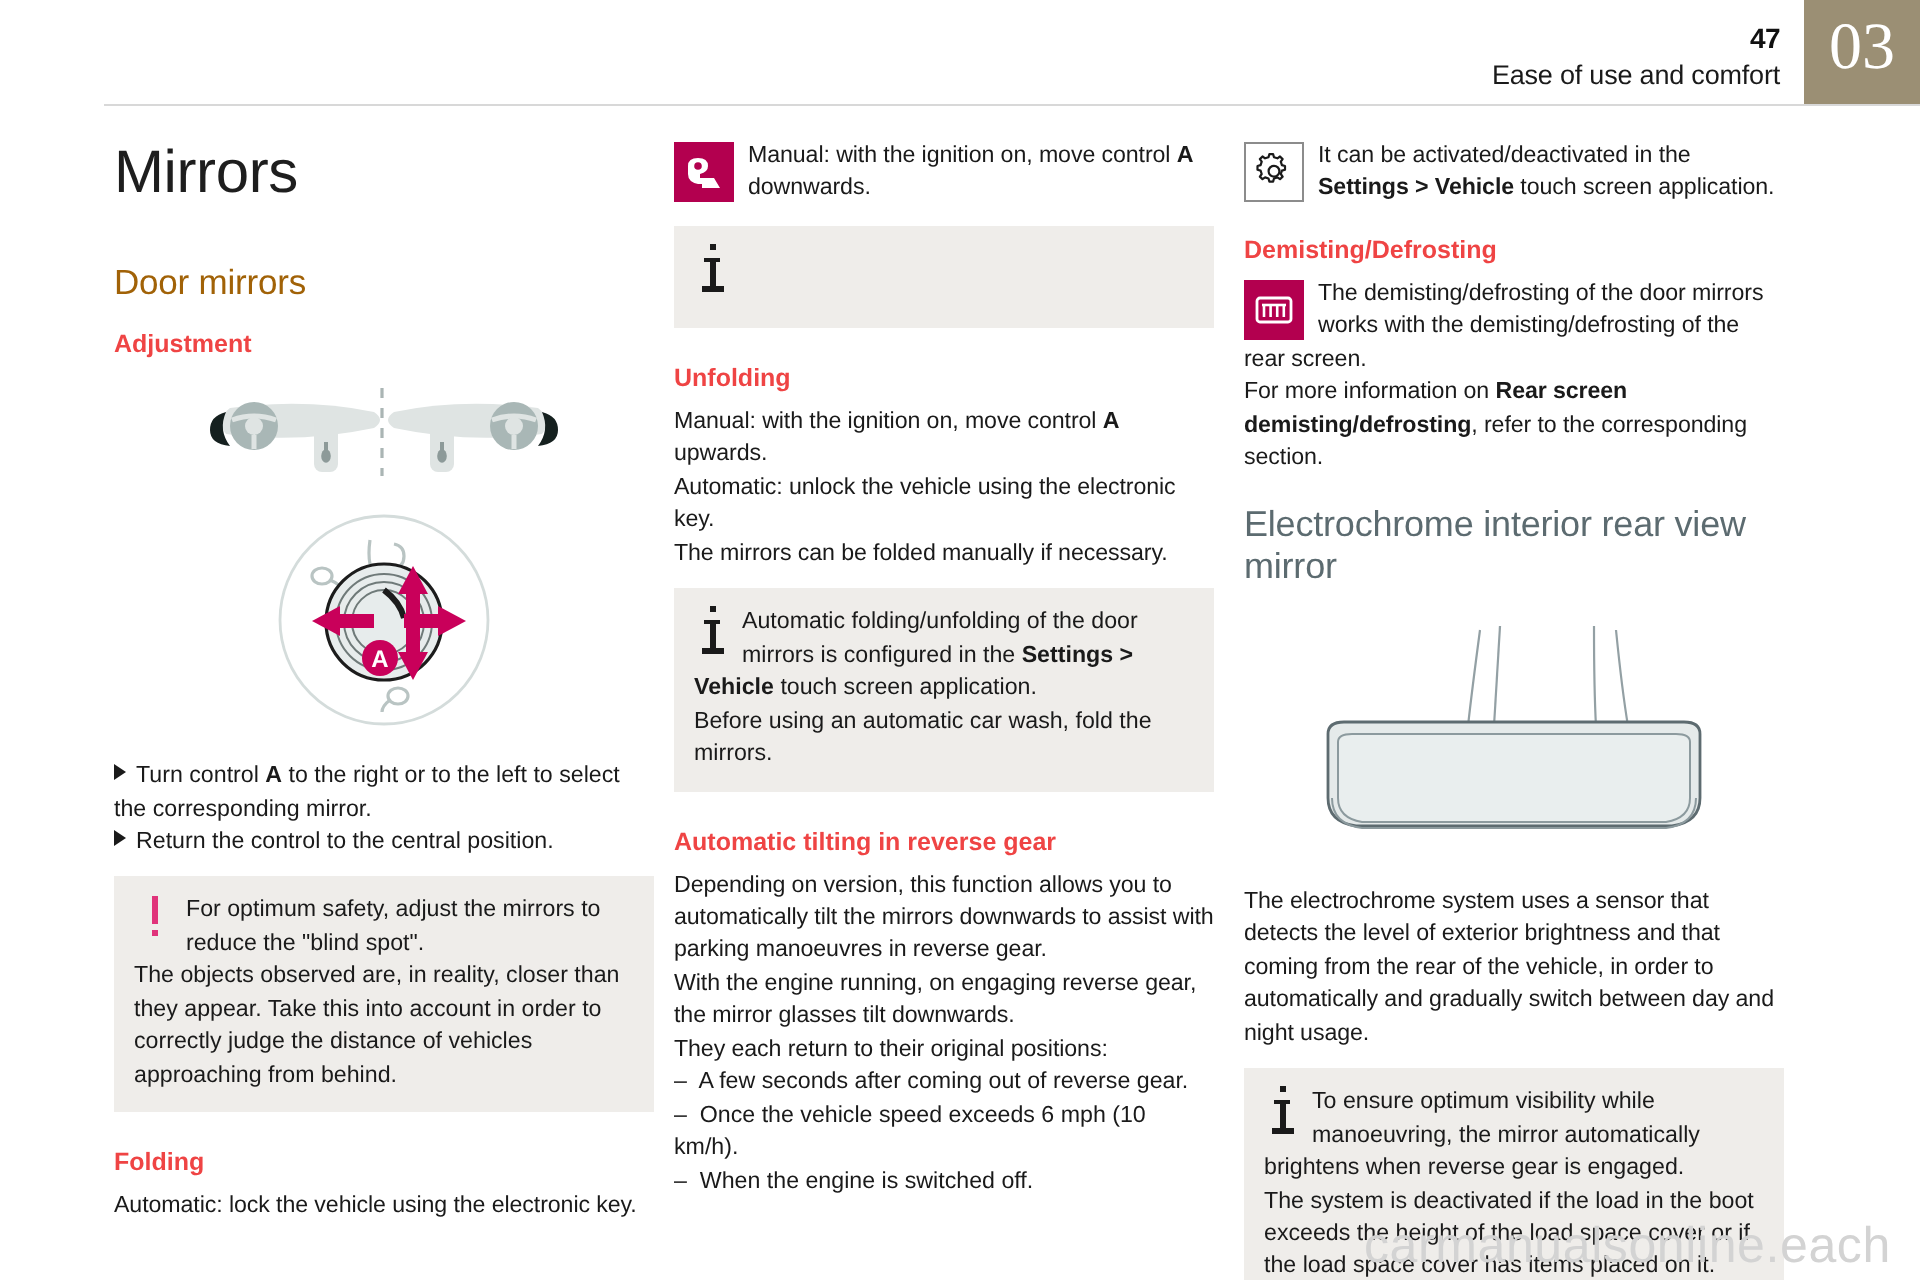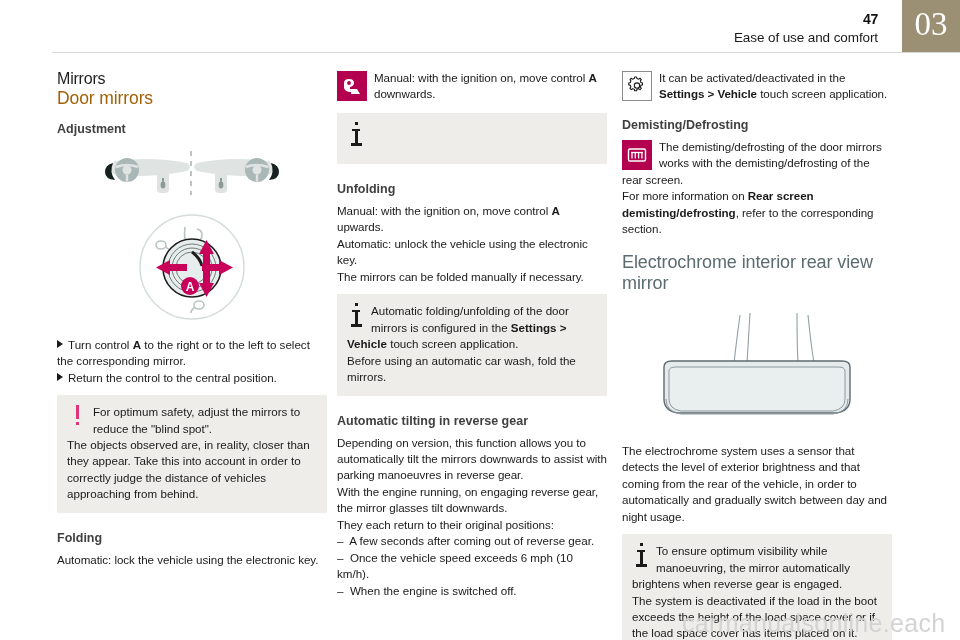--- a/index.html
+++ b/index.html
@@ -38,21 +38,21 @@
     color: #ffffff;
     letter-spacing: 0px;
     line-height: 1;
     position: relative;
     top: -2px;
   }
   .header-right {
     position: absolute;
     top: 0; right: 58px;
     text-align: right;
-    padding-right: 24px;
+    padding-right: 12px;
   }
   .page-num {
     font-size: 14px;
     font-weight: bold;
     color: #111;
     line-height: 1;
     margin-top: 12px;
     letter-spacing: -0.3px;
   }
   .chapter-title {
@@ -81,39 +81,39 @@
     position: absolute;
     top: 0;
     width: 270px;
   }
   .col-1 { left: 57px; }
   .col-2 { left: 337px; }
   .col-3 { left: 622px; }
 
   
   h1.title-main {
-    font-size: 16px;
+    font-size: 30px;
     font-weight: normal;
     color: #1e1e1e;
-    margin: 0 0 0 0;
+    margin: 0 0 28px 0;
     line-height: 1.1;
     letter-spacing: -0.2px;
   }
   h2.title-sub {
     font-size: 17.5px;
     font-weight: normal;
     color: #a16207;
     margin: 0 0 14px 0;
     line-height: 1.15;
     letter-spacing: -0.1px;
   }
   h3.title-bold {
     font-size: 12.5px;
     font-weight: bold;
-    color: #404040;
+    color: #ef4444;
     margin: 0 0 6px 0;
     line-height: 1.2;
   }
   h2.title-accent {
     font-size: 18px;
     font-weight: normal;
     color: #5c6b70;
     margin: 14px 0 8px 0;
     line-height: 1.2;
     letter-spacing: -0.1px;

